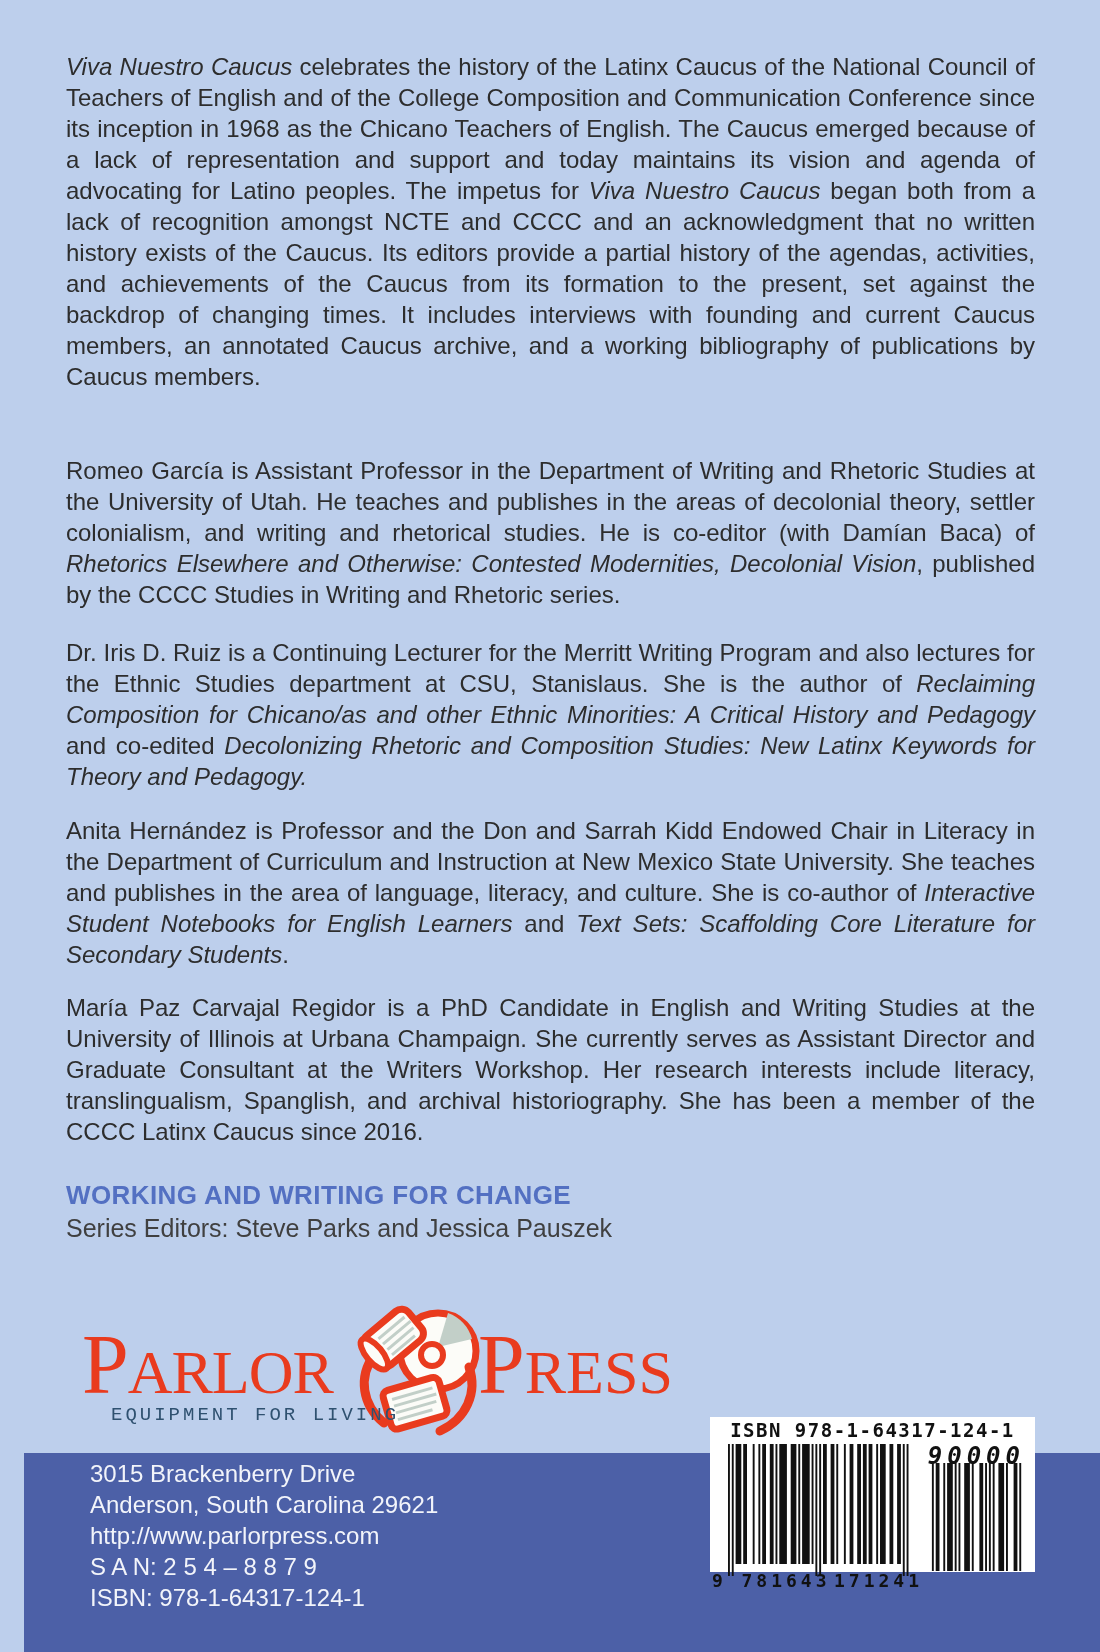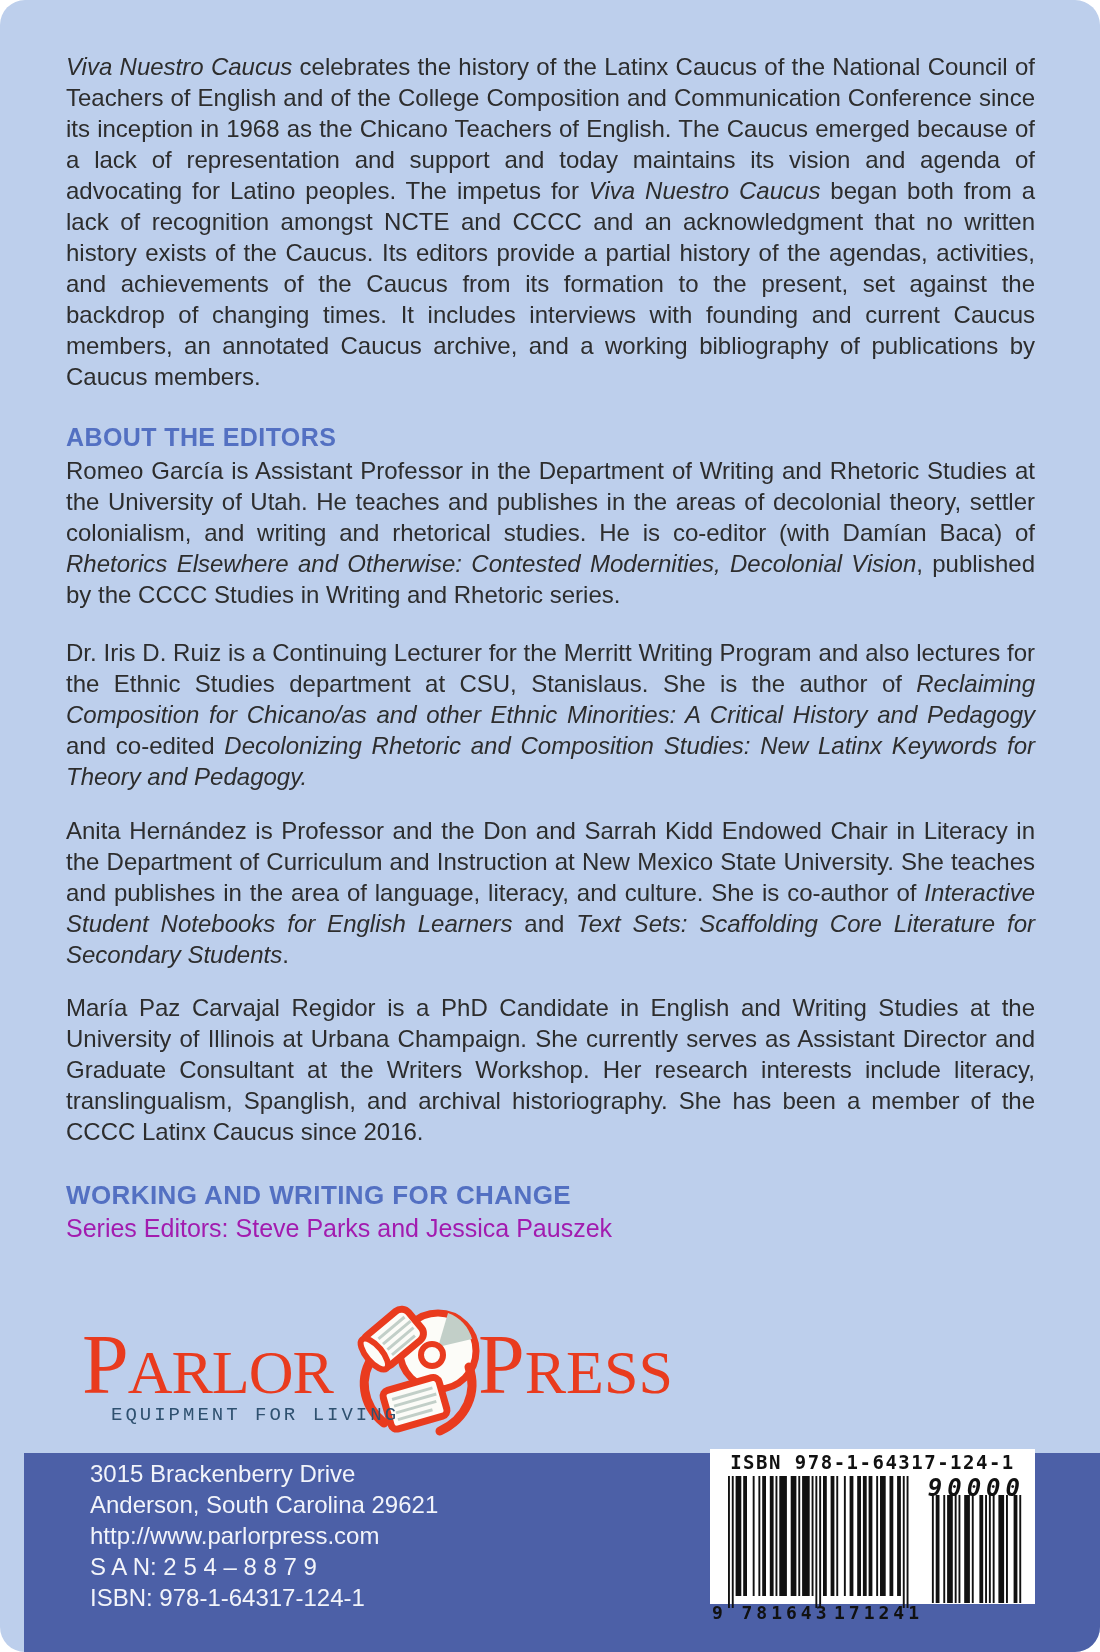--- a/index.html
+++ b/index.html
@@ -2,42 +2,42 @@
 <html lang="en"><head>
 <meta charset="utf-8">
 <style>
   html,body{margin:0;padding:0;background:#fff;}
   .page{
     position:relative;
     width:1100px;height:1652px;
     background:#bdcfec;
     overflow:hidden;
     font-family:"Liberation Sans",sans-serif;
-    -webkit-hyphens:auto;hyphens:auto;border-radius:25px;
+    -webkit-hyphens:auto;hyphens:auto;
   }
   .para{
     position:absolute;left:66px;width:969px;
     font-size:24px;line-height:31px;color:#2d2d2d;
     text-align:justify;
   }
   .para em{font-style:italic;}
   .blurb{top:51px;}
   .p-romeo{top:455px;}
   .p-iris{top:637px;}
   .p-anita{top:815px;}
   .p-maria{top:992px;}
   .sec-heading{
     position:absolute;left:66px;width:969px;
     font-weight:bold;color:#5370c2;letter-spacing:.4px;
   }
   .h-about{top:423px;font-size:25px;}
   .h-series{top:1180px;font-size:26px;}
   .series-credit{
     position:absolute;left:66px;top:1214px;width:969px;
-    font-size:25px;color:#a21caf;
+    font-size:25px;color:#404040;
   }
   
   .wordmark{
     position:absolute;top:1323px;
     font-family:"Liberation Serif",serif;
     color:#e93b1e;line-height:1;white-space:nowrap;
   }
   .wm-parlor{left:82px;letter-spacing:-1px;}
   .wm-press{left:478px;}
   .wordmark .cap{font-size:84px;}
@@ -54,21 +54,21 @@
     margin-left:24px;
   }
   .band-text{
     position:absolute;left:66px;top:5px;
     font-size:24px;line-height:31px;color:#f2f4fa;
   }
   
   .barcode-box{
     position:absolute;left:710px;top:1417px;width:325px;height:155px;
     background:#ffffff;z-index:2;
-    font-family:"DejaVu Sans Mono",monospace;color:#111;margin-top:32px;
+    font-family:"DejaVu Sans Mono",monospace;color:#111;
   }
   .bc-isbn{
     position:absolute;left:0;top:2px;width:100%;
     text-align:center;font-size:19px;font-weight:bold;letter-spacing:1.5px;
   }
   .bc-price{
     position:absolute;right:10px;top:25px;
     font-size:24px;font-weight:bold;letter-spacing:5px;font-style:italic;
   }
   .bc-main{position:absolute;left:18px;top:27px;}
@@ -79,21 +79,20 @@
   .bc-d-g1{left:30px;width:92px;text-align:center;letter-spacing:4px;}
   .bc-d-g2{left:124px;width:84px;text-align:center;letter-spacing:4px;}
 </style>
 </head>
 <body>
 
 <div class="page">
 
   <div class="para blurb"><em>Viva Nuestro Caucus</em><span> celebrates the history of the Latinx Caucus of the National Council of Teachers of English and of the College Composition and Communication Conference since its inception in 1968 as the Chicano Teachers of English. The Caucus emerged because of a lack of representation and support and today maintains its vision and agenda of advocating for Latino peoples. The impetus for </span><em>Viva Nuestro Caucus</em><span> began both from a lack of recognition amongst NCTE and CCCC and an acknowledgment that no written history exists of the Caucus. Its editors provide a partial history of the agendas, activities, and achievements of the Caucus from its formation to the present, set against the backdrop of changing times. It includes interviews with founding and current Caucus members, an annotated Caucus archive, and a working bibliography of publications by Caucus members.</span></div>
 
-  <div class="sec-heading h-about">ABOUT THE EDITORS</div>
 
   <div class="para p-romeo"><span>Romeo García is Assistant Professor in the Department of Writing and Rhetoric Studies at the University of Utah. He teaches and publishes in the areas of decolonial theory, settler colonialism, and writing and rhetorical studies. He is co-editor (with Damían Baca) of </span><em>Rhetorics Elsewhere and Otherwise: Contested Modernities, Decolonial Vision</em><span>, published by the CCCC Studies in Writing and Rhetoric series.</span></div>
   <div class="para p-iris"><span>Dr. Iris D. Ruiz is a Continuing Lecturer for the Merritt Writing Program and also lectures for the Ethnic Studies department at CSU, Stanislaus. She is the author of </span><em>Reclaiming Composition for Chicano/as and other Ethnic Minorities: A Critical History and Pedagogy</em><span> and co-edited </span><em>Decolonizing Rhetoric and Composition Studies: New Latinx Keywords for Theory and Pedagogy.</em></div>
   <div class="para p-anita"><span>Anita Hernández is Professor and the Don and Sarrah Kidd Endowed Chair in Literacy in the Department of Curriculum and Instruction at New Mexico State University. She teaches and publishes in the area of language, literacy, and culture. She is co-author of </span><em>Interactive Student Notebooks for English Learners</em><span> and </span><em>Text Sets: Scaffolding Core Literature for Secondary Students</em><span>.</span></div>
   <div class="para p-maria"><span>María Paz Carvajal Regidor is a PhD Candidate in English and Writing Studies at the University of Illinois at Urbana Champaign. She currently serves as Assistant Director and Graduate Consultant at the Writers Workshop. Her research interests include literacy, translingualism, Spanglish, and archival historiography. She has been a member of the CCCC Latinx Caucus since 2016.</span></div>
 
   <div class="sec-heading h-series">WORKING AND WRITING FOR CHANGE</div>
   <div class="series-credit">Series Editors: Steve Parks and Jessica Pauszek</div>
 
   <div class="wordmark wm-press"><span class="cap">P</span><span class="rest">RESS</span></div>

